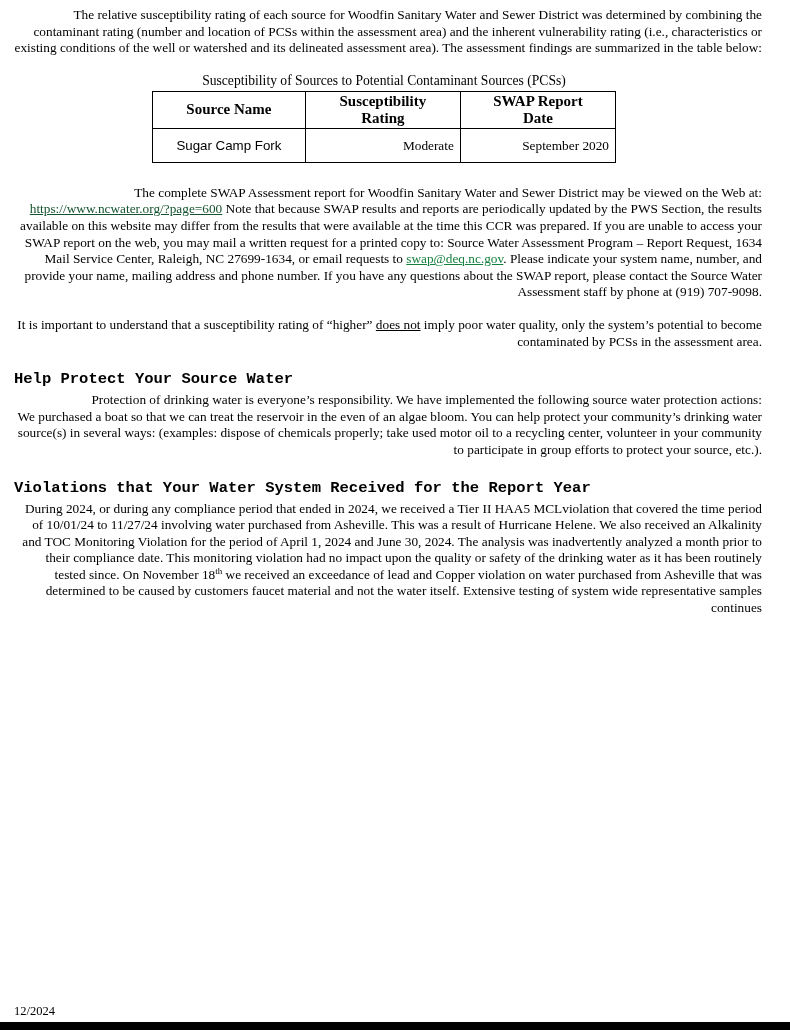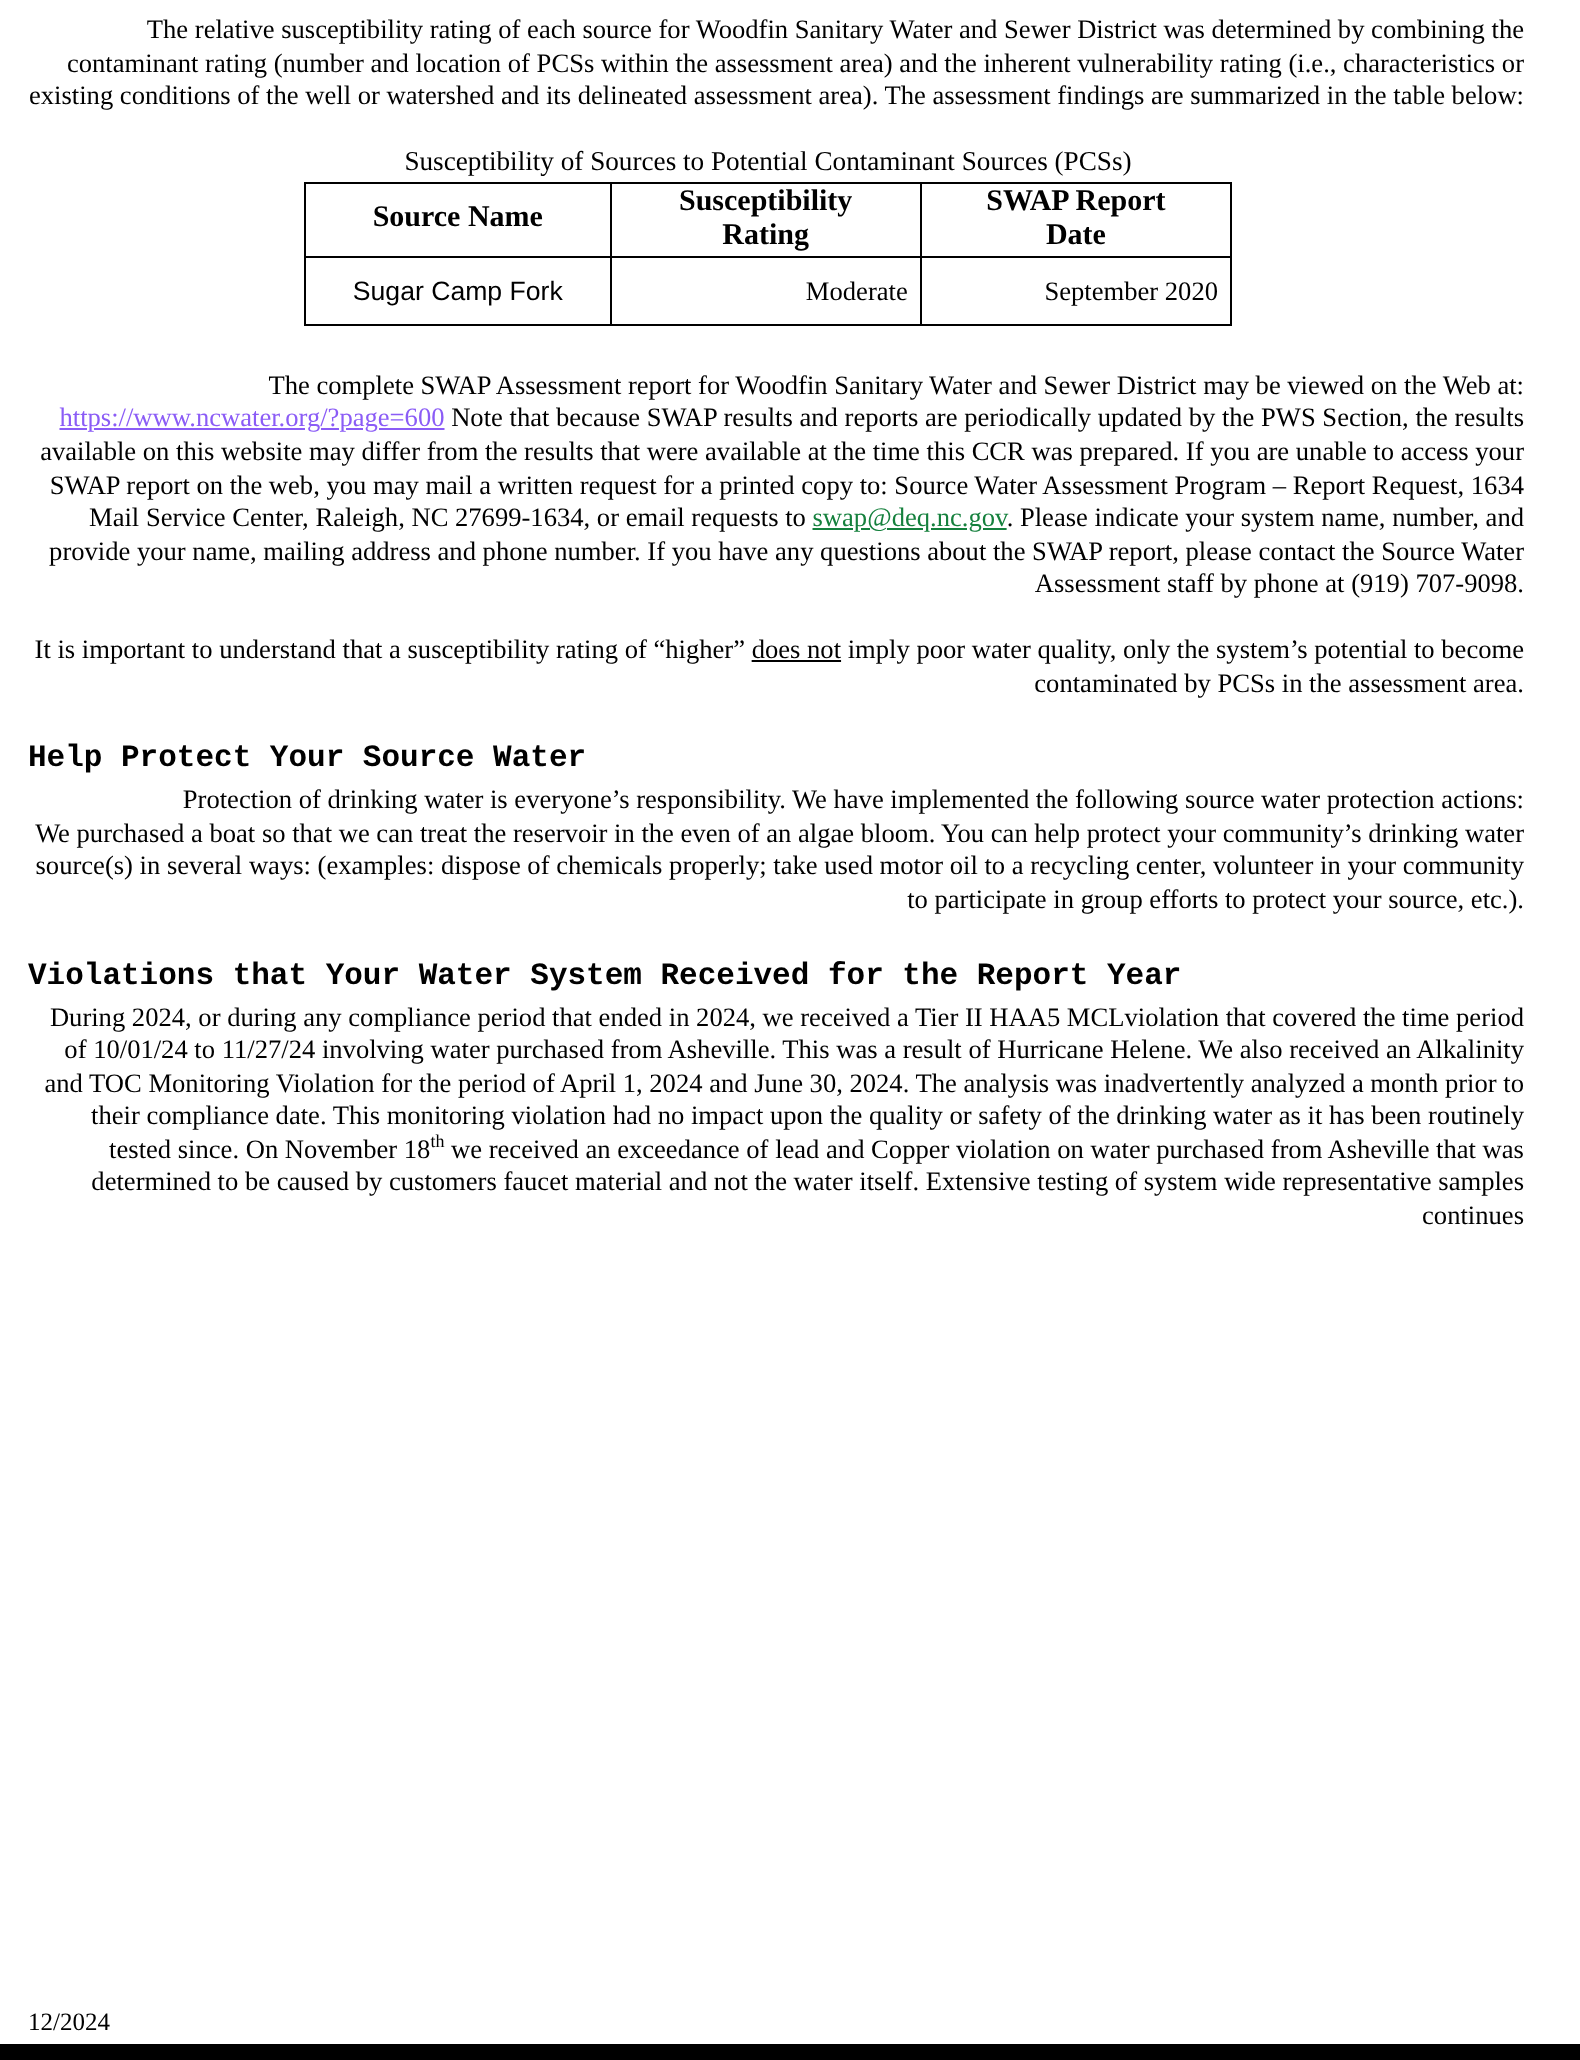--- a/index.html
+++ b/index.html
@@ -41,21 +41,21 @@
   .cell-rating { text-align: right; }
   .cell-date { text-align: right; }
   .swap-para { margin-top: 22px; }
   .note-para { margin-top: 16px; }
   h2.section-heading {
     font-size: 15.5px; font-weight: bold;
     margin: 20px 0 3px 0; line-height: 19px;
     font-family: Liberation Mono, monospace;
   }
   .u { text-decoration: underline; }
-  a.web-link { color: #8b5cf6; text-decoration: underline; cursor: pointer; }
+  a.web-link { color: #14532d; text-decoration: underline; cursor: pointer; }
   a.email-link { color: #15803d; text-decoration: underline; cursor: pointer; }
   .block { display: block; }
   sup.sup { font-size: 9px; vertical-align: super; line-height: 0; }
   .footer-date {
     position: absolute; left: 14px; top: 1004px;
     font-size: 12.5px; line-height: 15px;
   }
   .bottom-bar {
     position: absolute; left: 0; bottom: 0;
     width: 790px; height: 8px; background: #000000;

